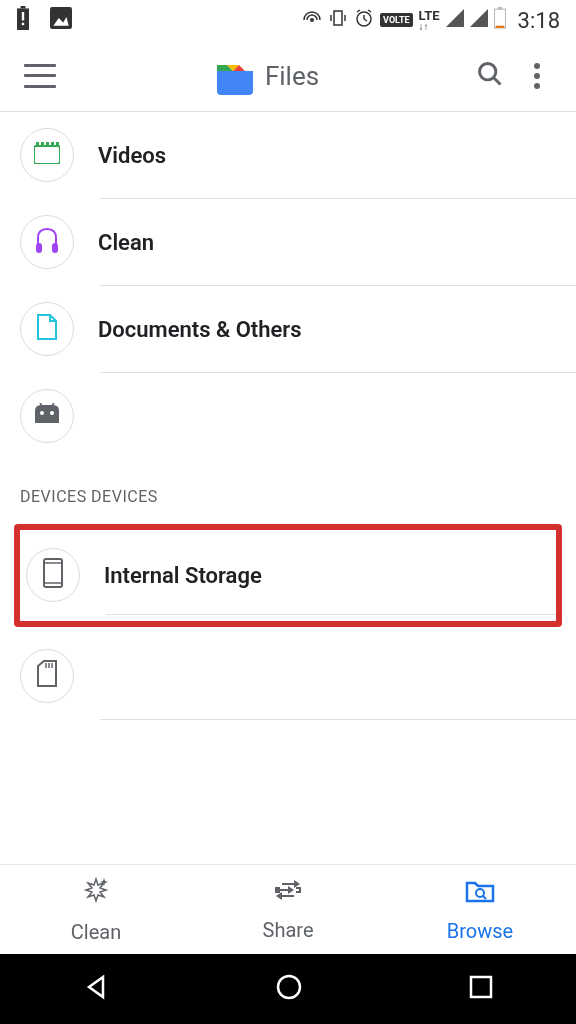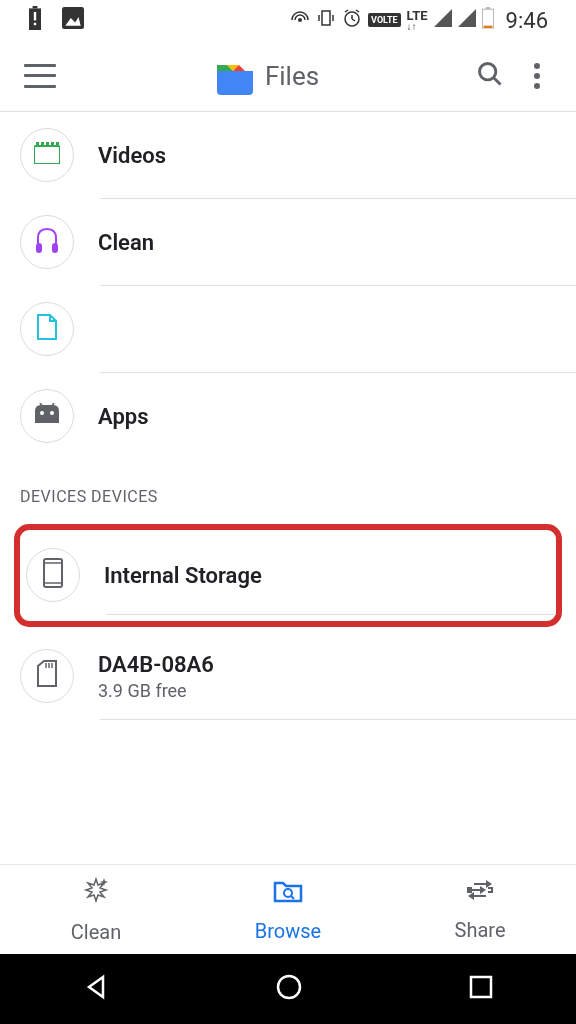--- a/index.html
+++ b/index.html
@@ -12,21 +12,21 @@
       flex-direction: column;
       overflow: hidden;
     }
     
     
     .status-bar {
       height: 40px;
       display: flex;
       align-items: center;
       justify-content: space-between;
-      padding: 0 28px;
+      padding: 0 16px;
       background: #fff;
     }
     .status-left {
       display: flex;
       gap: 20px;
       align-items: center;
     }
     .status-right {
       display: flex;
       align-items: center;
@@ -120,21 +120,21 @@
       margin-left: 100px;
     }
     .section-header {
       font-size: 16px;
       color: #5f6368;
       letter-spacing: 0.5px;
       padding: 28px 20px 12px;
     }
     .highlight-box {
       border: 6px solid #d32f2f;
-      border-radius: 15px;
+      border-radius: 4px;
       margin: 6px 14px;
       padding: 6px 0;
     }
     .highlight-box .category-item {
       padding: 12px 6px;
     }
     
     
     .bottom-nav {
       height: 90px;
@@ -212,21 +212,21 @@
           <polygon points="0,18 18,18 18,0" fill="#555"></polygon>
         </svg></span>
     <span><svg width="18" height="18" viewBox="0 0 18 18">
           <polygon points="0,18 18,18 18,0" fill="#555"></polygon>
         </svg></span>
     <span><svg width="12" height="22" viewBox="0 0 10 20">
           <rect x="0" y="2" width="10" height="18" fill="none" stroke="#bbb" stroke-width="1"></rect>
           <rect x="3" y="0" width="4" height="2" fill="#bbb"></rect>
           <rect x="1" y="17" width="8" height="2" fill="#e8710a"></rect>
         </svg></span>
-    <span class="status-time">9:46</span>
+    <span class="status-time">3:18</span>
   </div>
 </div>
 
 <div class="app-bar">
   <div class="hamburger">
     <span></span>
       <span></span>
       <span></span>
   </div>
   <div class="app-title-wrap">
@@ -292,37 +292,37 @@
 
   <div class="category-item">
     <div class="category-icon-wrap">
       <span>
         <svg width="22" height="28" viewBox="0 0 22 28">
             <path d="M2 2 L14 2 L20 8 L20 26 L2 26 Z" stroke="#24c1e0" stroke-width="2" fill="none"></path>
             <path d="M14 2 L14 8 L20 8" stroke="#24c1e0" stroke-width="2" fill="none"></path>
           </svg>
       </span>
     </div>
+    <div class="category-text">
+      <div class="category-label">Documents &amp; Others</div>
+    </div>
   </div>
   <div class="divider"></div>
 
   <div class="category-item">
     <div class="category-icon-wrap">
       <span>
         <svg width="28" height="22" viewBox="0 0 28 22">
             <path d="M2 8 Q2 2 8 2 L20 2 Q26 2 26 8 L26 20 L2 20 Z" fill="#5f6368"></path>
             <circle cx="9" cy="10" r="2" fill="#fff"></circle>
             <circle cx="19" cy="10" r="2" fill="#fff"></circle>
             <line x1="7" y1="0" x2="10" y2="4" stroke="#5f6368" stroke-width="1.5"></line>
             <line x1="21" y1="0" x2="18" y2="4" stroke="#5f6368" stroke-width="1.5"></line>
           </svg>
       </span>
-    </div>
-    <div class="category-text">
-      <div class="category-label">Apps</div>
     </div>
   </div>
 
   <div class="section-header">DEVICES DEVICES</div>
 
   <div class="highlight-box">
     <div class="category-item">
       <div class="category-icon-wrap">
         <span>
           <svg width="20" height="30" viewBox="0 0 20 30">
@@ -343,65 +343,61 @@
     <div class="category-icon-wrap">
       <span>
         <svg width="22" height="28" viewBox="0 0 22 28">
             <path d="M2 6 L8 1 L20 1 L20 26 L2 26 Z" stroke="#5f6368" stroke-width="2" fill="none"></path>
             <line x1="10" y1="3" x2="10" y2="8" stroke="#5f6368" stroke-width="1.5"></line>
             <line x1="13" y1="3" x2="13" y2="8" stroke="#5f6368" stroke-width="1.5"></line>
             <line x1="16" y1="3" x2="16" y2="8" stroke="#5f6368" stroke-width="1.5"></line>
           </svg>
       </span>
     </div>
-    <div class="category-text">
-      <div class="category-label">DA4B-08A6</div>
-      <div class="category-sub">3.9 GB free</div>
-    </div>
   </div>
   <div class="divider"></div>
 </div>
 
 <div class="bottom-nav">
   <div class="nav-tab">
     <span>
       <svg width="28" height="28" viewBox="0 0 28 28">
           <polygon points="14,3 16,9 22,7 18,12 24,14 18,16 22,21 16,19 14,25 12,19 6,21 10,16 4,14 10,12 6,7 12,9" fill="none" stroke="#5f6368" stroke-width="1.5"></polygon>
           <polygon points="22,2 23,5 26,6 23,7 22,10 21,7 18,6 21,5" fill="#5f6368"></polygon>
         </svg>
     </span>
     <span class="nav-label">Clean</span>
-  </div>
-  <div class="nav-tab active">
-    <span>
-      <svg width="30" height="26" viewBox="0 0 30 26">
-          <path d="M2 6 L10 6 L13 9 L28 9 L28 24 L2 24 Z" fill="none" stroke="#1a73e8" stroke-width="2.5"></path>
-          <circle cx="15" cy="16" r="4" stroke="#1a73e8" stroke-width="2" fill="none"></circle>
-          <line x1="18" y1="19" x2="21" y2="22" stroke="#1a73e8" stroke-width="2"></line>
-        </svg>
-    </span>
-    <span class="nav-label">Browse</span>
   </div>
   <div class="nav-tab">
     <span>
       <svg width="28" height="24" viewBox="0 0 28 24">
           <path d="M6 10 L2 10 L2 14 L6 14" stroke="#5f6368" stroke-width="2" fill="none"></path>
           <line x1="2" y1="12" x2="16" y2="12" stroke="#5f6368" stroke-width="2"></line>
           <polygon points="14,8 20,12 14,16" fill="#5f6368"></polygon>
           <path d="M22 14 L26 14 L26 10 L22 10" stroke="#5f6368" stroke-width="2" fill="none"></path>
           <line x1="26" y1="12" x2="12" y2="12" stroke="#5f6368" stroke-width="0"></line>
           <path d="M22 4 L16 0 L16 8 Z M10 20 L10 16 L4 20 L10 24 Z" fill="none"></path>
           <line x1="8" y1="6" x2="22" y2="6" stroke="#5f6368" stroke-width="2"></line>
           <polygon points="20,2 26,6 20,10" fill="#5f6368"></polygon>
           <line x1="20" y1="18" x2="6" y2="18" stroke="#5f6368" stroke-width="2"></line>
           <polygon points="8,14 2,18 8,22" fill="#5f6368"></polygon>
         </svg>
     </span>
     <span class="nav-label">Share</span>
   </div>
+  <div class="nav-tab active">
+    <span>
+      <svg width="30" height="26" viewBox="0 0 30 26">
+          <path d="M2 6 L10 6 L13 9 L28 9 L28 24 L2 24 Z" fill="none" stroke="#1a73e8" stroke-width="2.5"></path>
+          <circle cx="15" cy="16" r="4" stroke="#1a73e8" stroke-width="2" fill="none"></circle>
+          <line x1="18" y1="19" x2="21" y2="22" stroke="#1a73e8" stroke-width="2"></line>
+        </svg>
+    </span>
+    <span class="nav-label">Browse</span>
+  </div>
 </div>
 
 <div class="sys-nav">
   <div>
     <svg width="26" height="26" viewBox="0 0 26 26">
         <polygon points="20,3 6,13 20,23" fill="none" stroke="#fff" stroke-width="2.5"></polygon>
       </svg>
   </div>
   <div>
     <svg width="28" height="28" viewBox="0 0 28 28">

